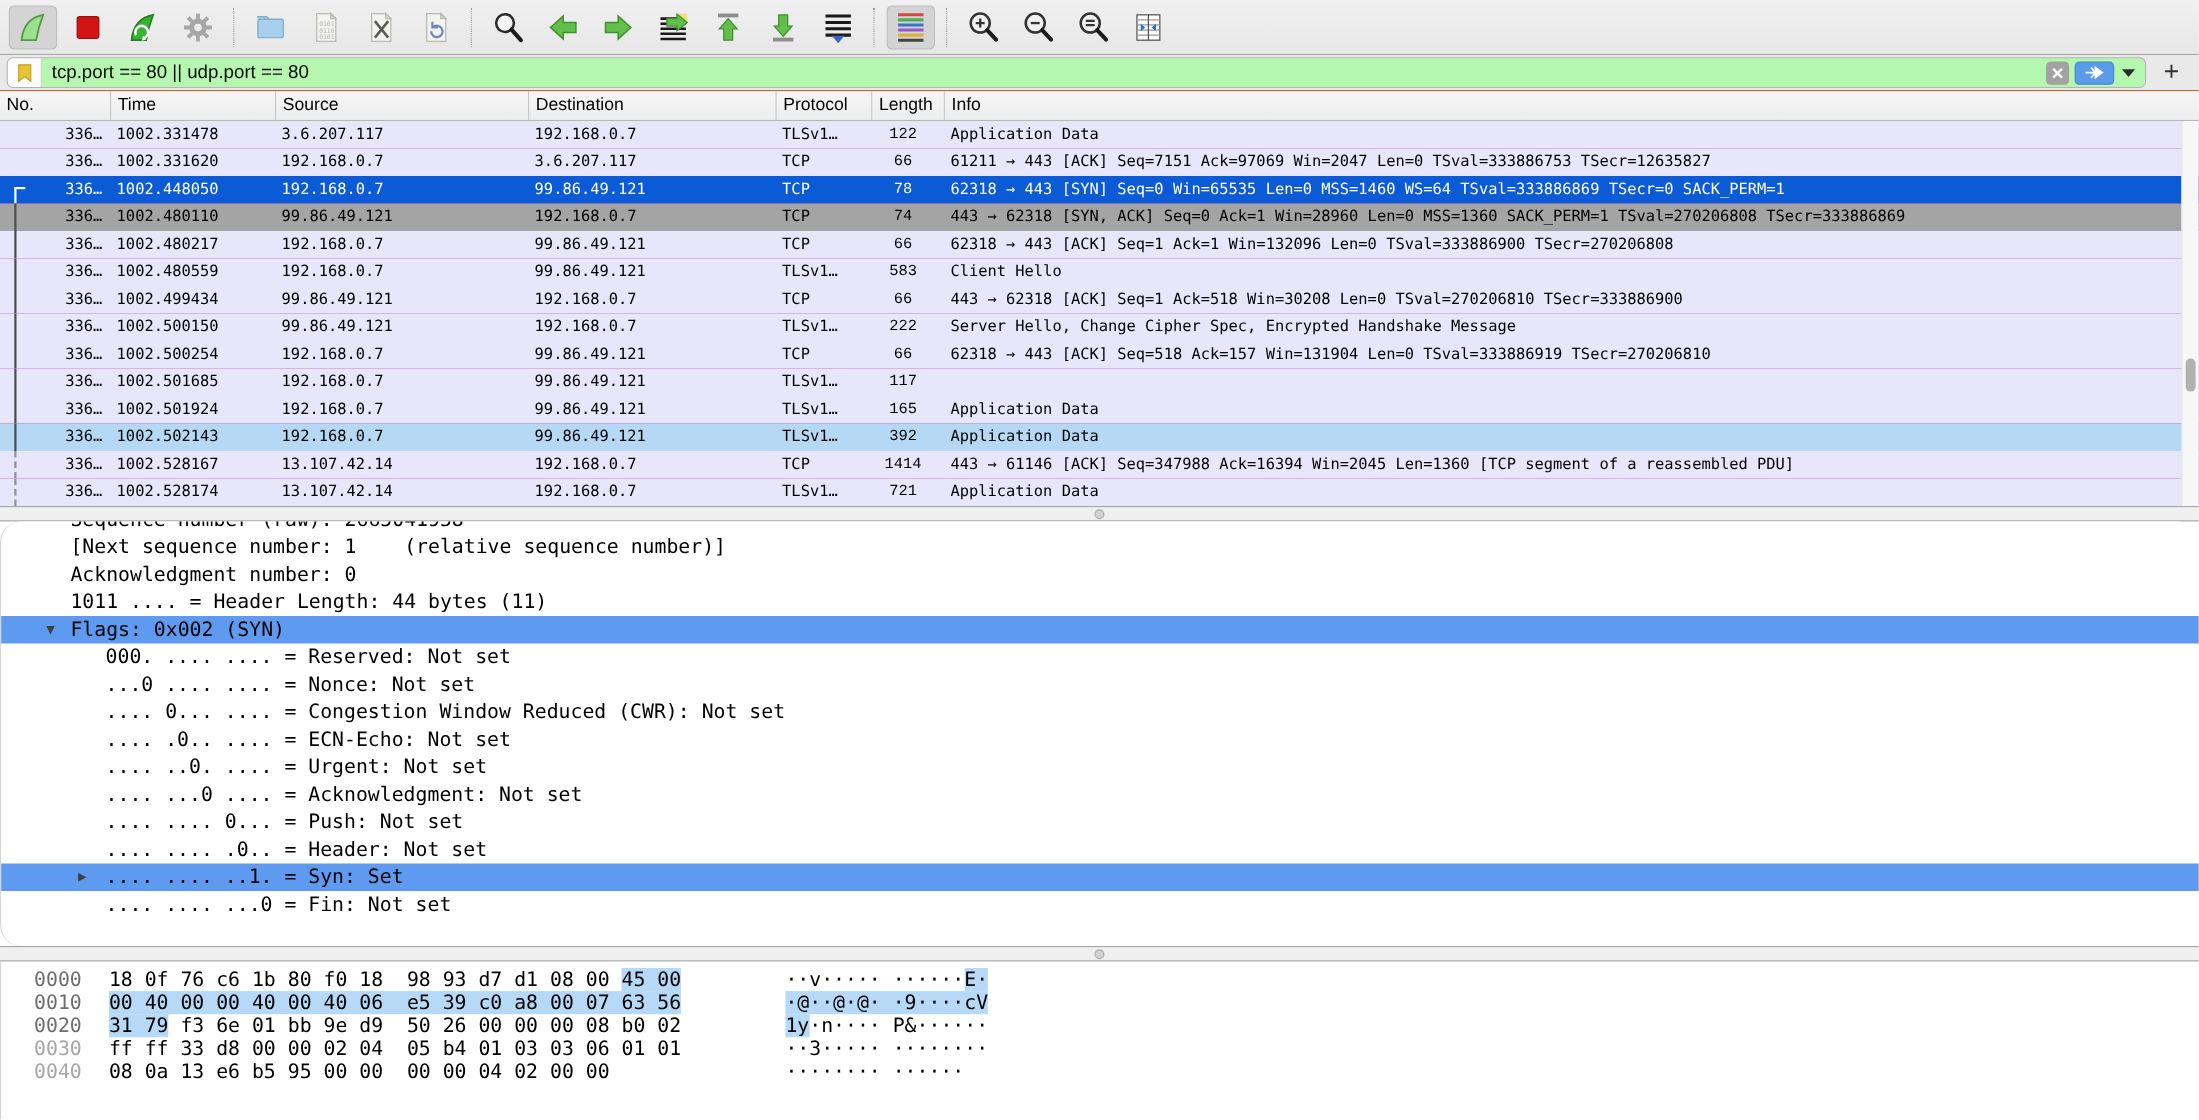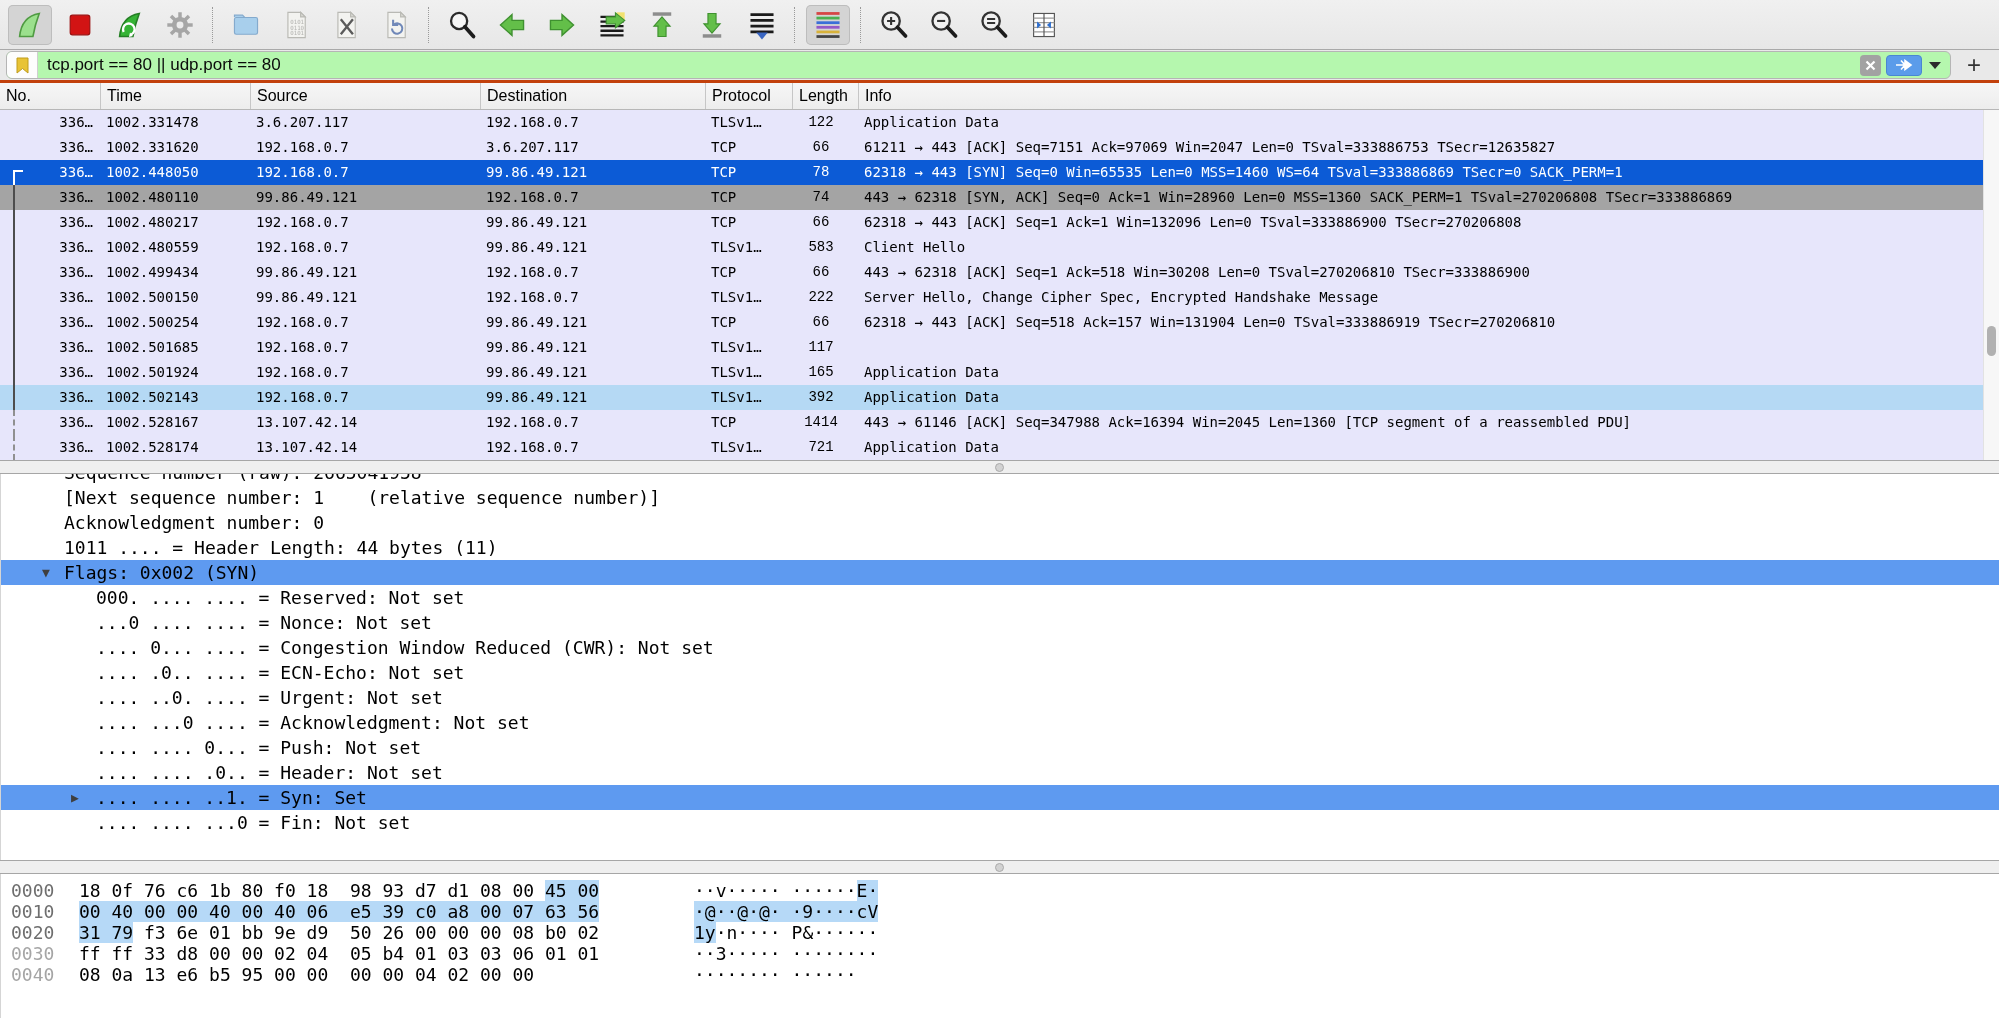--- a/index.html
+++ b/index.html
@@ -7,21 +7,21 @@
     font-family:"Liberation Sans",sans-serif;color:#000;}
   
   .toolbar{height:50px;background:linear-gradient(#f0f0f0,#e7e7e7);border-bottom:1px solid #a9a9a9;
     display:flex;align-items:center;padding-left:8px;box-sizing:border-box;}
   .tb-btn{width:44px;height:40px;display:flex;align-items:center;justify-content:center;border-radius:5px;margin-right:6px;}
   .tb-btn svg{width:30px;height:30px;display:block;}
   .tb-btn.pressed{background:#d4d4d4;box-shadow:inset 0 0 0 1px #bdbdbd;}
   .tb-sep{width:1px;height:36px;border-left:1px dotted #9a9a9a;margin:0 10px 0 4px;}
   
   .filterbar{height:33px;background:#e9e9e9;display:flex;align-items:center;padding:0 10px 0 6px;
-    border-bottom:3px solid #c2410c;box-sizing:border-box;}
+    border-bottom:1px solid #c2410c;box-sizing:border-box;}
   .filter-wrap{flex:1;height:26px;border:1px solid #b5b5b5;border-radius:6px;background:#b5f7ae;
     display:flex;align-items:center;overflow:hidden;}
   .bookmark-zone{width:30px;height:100%;background:#fdfdfd;border-right:1px solid #cfcfcf;
     display:flex;align-items:center;justify-content:center;}
   .filter-input{flex:1;height:100%;border:none;outline:none;background:transparent;
     font-family:"Liberation Sans",sans-serif;font-size:17px;color:#0b0b0b;padding-left:9px;}
   .clear-btn{width:21px;height:21px;border-radius:4px;background:#a2a2a2;display:flex;align-items:center;
     justify-content:center;margin-right:5px;}
   .apply-btn{width:36px;height:21px;border-radius:4px;background:#5b9cea;border:1px solid #4a86d2;
     display:flex;align-items:center;justify-content:center;box-sizing:border-box;margin-right:7px;}
@@ -52,31 +52,31 @@
   .mk-h{position:absolute;left:13px;top:10px;width:10px;height:0;border-top:2px solid #fff;}
   .pl-scroll{position:absolute;right:0;top:0;bottom:0;width:15px;background:#f7f7f7;border-left:1px solid #e2e2e2;}
   .pl-thumb{position:absolute;left:3px;width:9px;height:30px;border-radius:5px;background:#b1b1b1;top:216px;}
   
   .splitter{height:14px;background:#efefef;border-top:1px solid #a6a6a6;border-bottom:1px solid #a6a6a6;
     position:relative;box-sizing:border-box;}
   .splitter .dot{position:absolute;left:calc(50% - 5px);top:2px;width:9px;height:9px;border-radius:50%;
     background:#d2d2d2;border:1px solid #aaa;box-sizing:border-box;}
   
   .details{height:386px;overflow:hidden;background:#fff;font-family:"DejaVu Sans Mono",monospace;
-    font-size:18px;position:relative;border-left:1px solid #d5d5d5;}
+    font-size:18px;position:relative;border-left:1px solid #d5d5d5;border-radius:19px;}
   .d-line{height:25px;line-height:25px;white-space:pre;padding-left:63px;position:relative;}
   .d-line.ind2{padding-left:95px;}
   .d-line.sel{background:#5e9af0;}
   .d-line.clip{margin-top:-14px;}
   .d-exp{position:absolute;font-size:13px;color:#3f3f3f;top:0;}
   .d-exp.open{left:41px;}
   .d-exp.closed{left:70px;}
   
   .hexpane{height:144px;background:#fff;font-family:"DejaVu Sans Mono",monospace;font-size:18px;
-    padding-top:6px;box-sizing:border-box;border-left:1px solid #d5d5d5;}
+    padding-top:6px;box-sizing:border-box;border-left:1px solid #d5d5d5;padding-left:20px;}
   .hx-row{display:flex;line-height:21px;white-space:pre;}
   .hx-off{width:58px;padding-left:10px;color:#6e6e6e;}
   .hx-off.dim{color:#a5a5a5;}
   .hx-bytes{width:560px;margin-left:10px;}
   .hx-ascii{margin-left:55px;}
   .hl{background:#b6d9f7;}
 </style>
 </head>
 <body>
 

